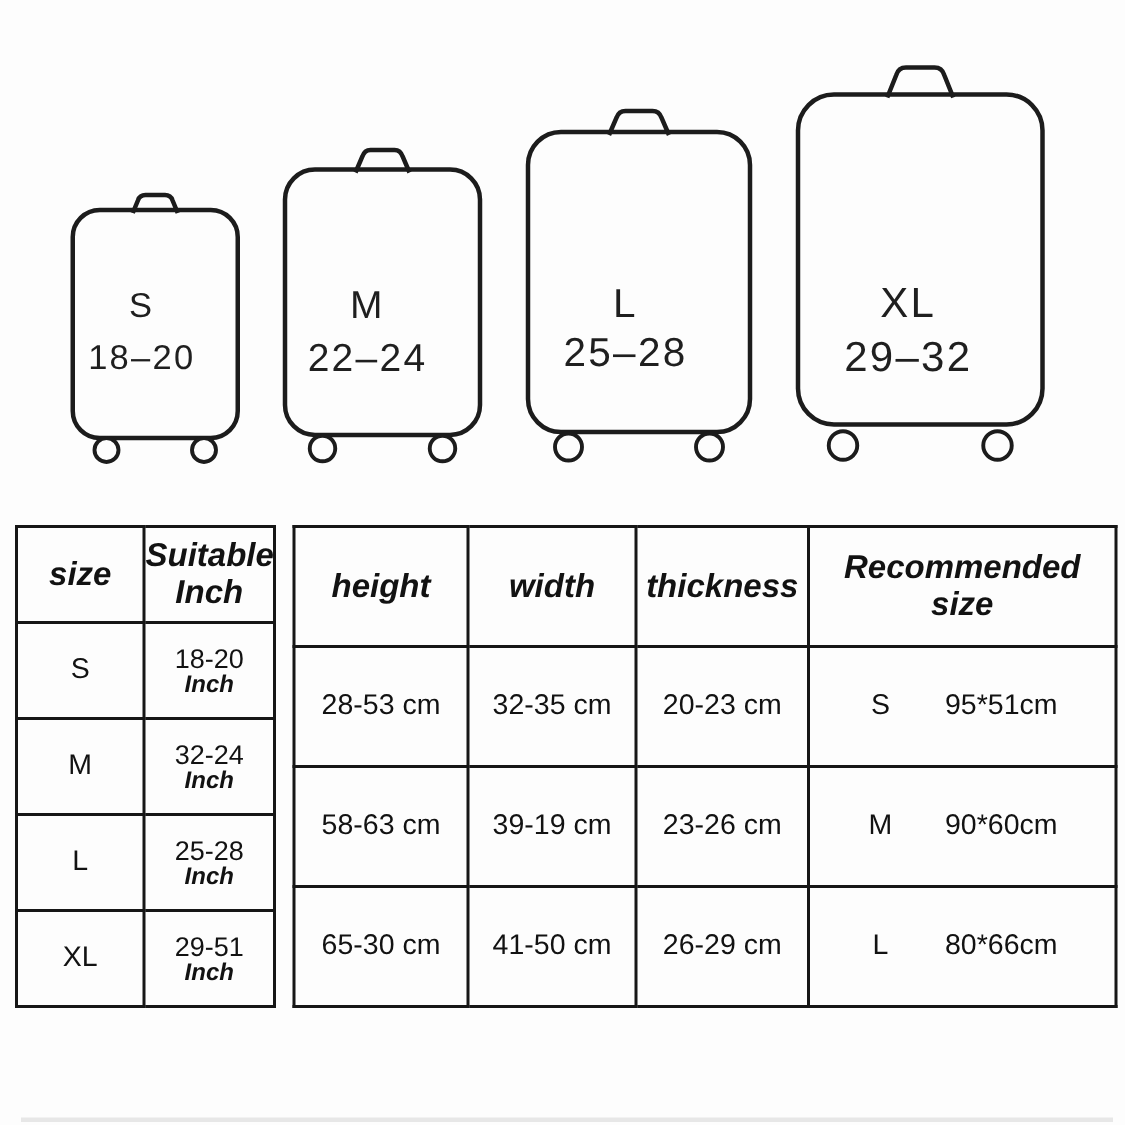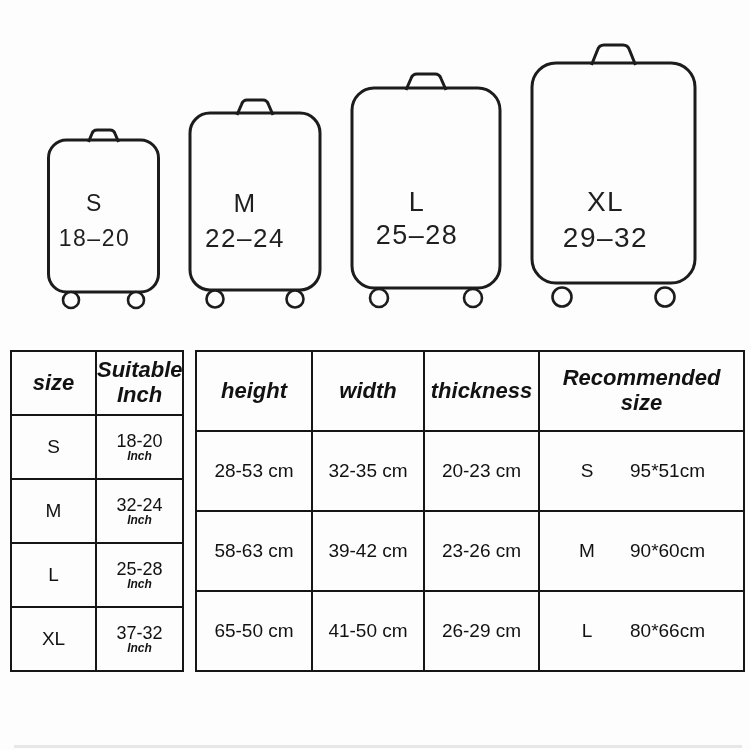--- a/index.html
+++ b/index.html
@@ -54,21 +54,21 @@
     font-size:22px;
     line-height:1.12;
     color:#121212;
   }
   .tbl td{font-size:19px;color:#121212;}
   .size-table{width:172px;}
   .dim-table{width:548px;}
   .size-table td .val{display:block;font-size:18px;line-height:1.05;}
   .size-table td .unit{
     display:block;
-    font-size:12px;
+    font-size:16px;
     font-weight:bold;
     font-style:italic;
     line-height:0.95;
   }
   .rec{
     display:flex;
     justify-content:center;
     align-items:baseline;
     gap:34px;
   }
@@ -155,21 +155,21 @@
       <tr>
         <td>L</td>
         <td>
           <span class="val">25-28</span>
           <span class="unit">Inch</span>
         </td>
       </tr>
       <tr>
         <td>XL</td>
         <td>
-          <span class="val">37-32</span>
+          <span class="val">29-51</span>
           <span class="unit">Inch</span>
         </td>
       </tr>
     </tbody>
       </table>
 
     <table class="tbl dim-table">
       <colgroup>
         <col style="width:116px">
           <col style="width:112px">
@@ -189,31 +189,31 @@
         <td>20-23 cm</td>
         <td>
           <div class="rec">
             <span class="rec-letter">S</span>
             <span class="rec-dims">95*51cm</span>
           </div>
         </td>
       </tr>
       <tr>
         <td>58-63 cm</td>
-        <td>39-42 cm</td>
+        <td>39-19 cm</td>
         <td>23-26 cm</td>
         <td>
           <div class="rec">
             <span class="rec-letter">M</span>
             <span class="rec-dims">90*60cm</span>
           </div>
         </td>
       </tr>
       <tr>
-        <td>65-50 cm</td>
+        <td>65-30 cm</td>
         <td>41-50 cm</td>
         <td>26-29 cm</td>
         <td>
           <div class="rec">
             <span class="rec-letter">L</span>
             <span class="rec-dims">80*66cm</span>
           </div>
         </td>
       </tr>
     </tbody>

